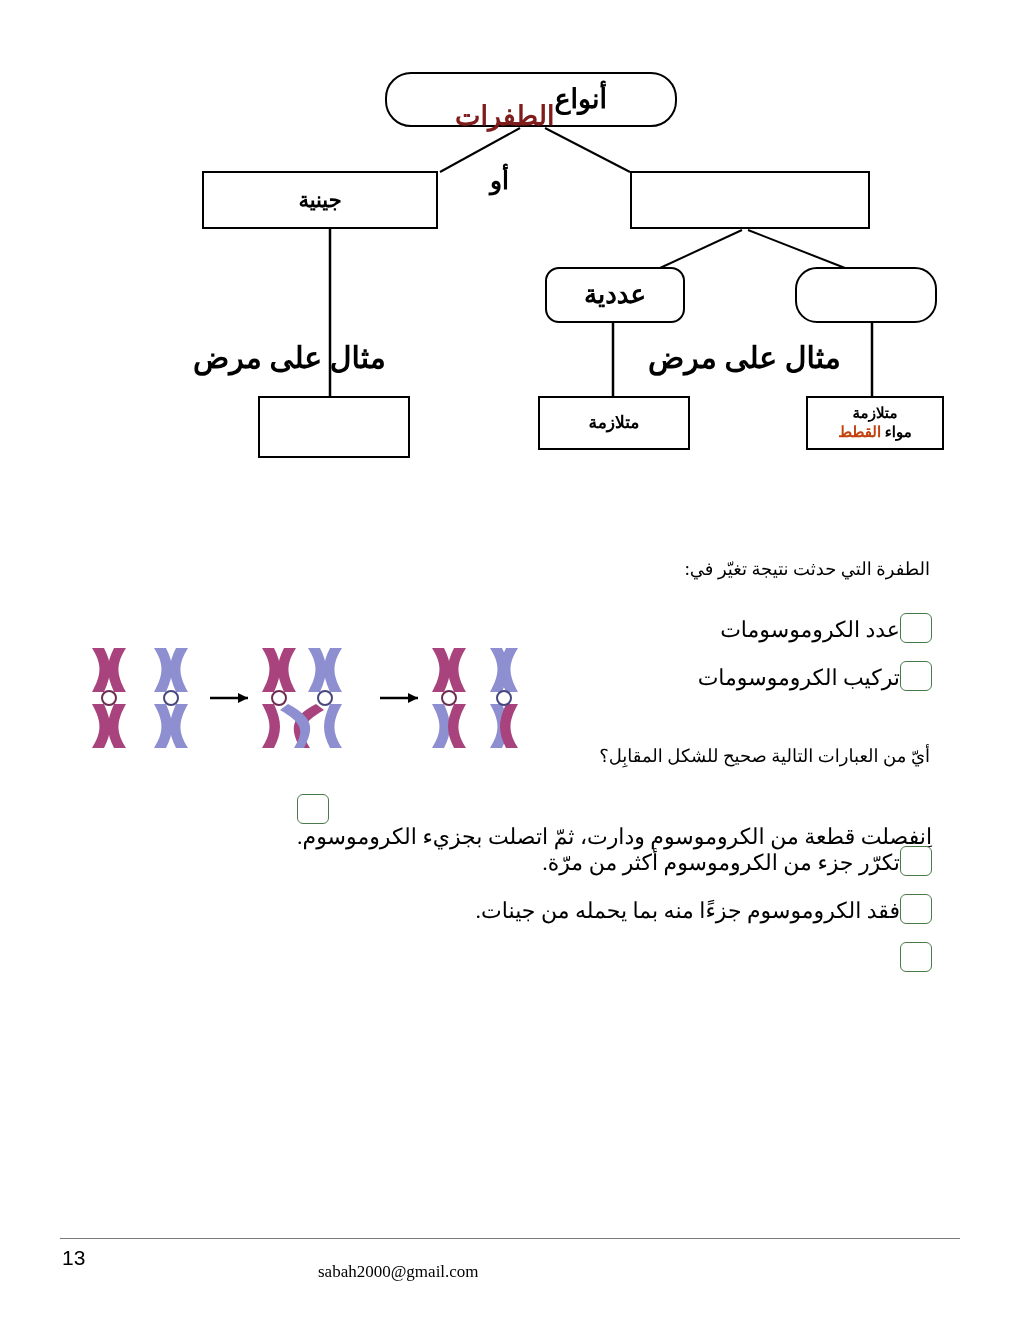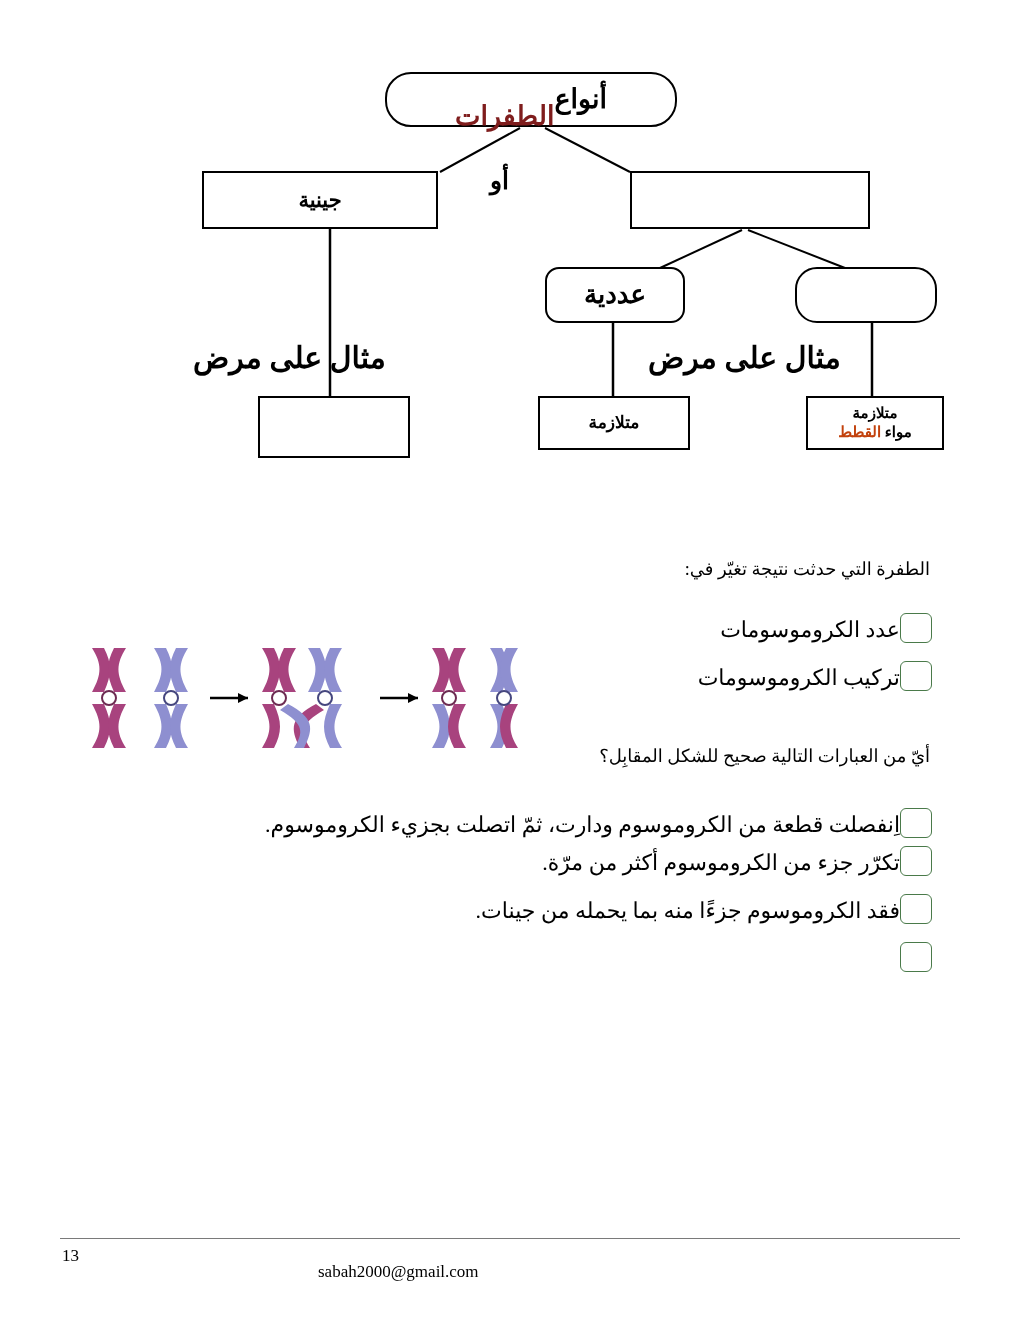--- a/index.html
+++ b/index.html
@@ -181,21 +181,21 @@
     background: #fff;
     flex: 0 0 auto;
   }
   .opt-text {
     font-size: 22px;
   }
 
   #opt-a1 { top: 73px; }
   #opt-a2 { top: 121px; }
 
-  #opt-b1 { top: 268px; }
+  #opt-b1 { top: 254px; flex-direction: column; }
   #opt-b2 { top: 306px; }
   #opt-b3 { top: 354px; }
   #opt-b4 { top: 402px; }
 
   
   .figure {
     position: absolute;
     left: 60px;
     top: 630px;
     width: 470px;
@@ -207,22 +207,22 @@
     position: absolute;
     left: 60px;
     top: 1238px;
     width: 900px;
     border-top: 1px solid #7a7a7a;
   }
   .footer-page {
     position: absolute;
     left: 62px;
     top: 1246px;
-    font-size: 17px;
-    font-family: Liberation Serif, serif;
+    font-size: 21px;
+    font-family: Liberation Sans, sans-serif;
   }
   .footer-email {
     position: absolute;
     left: 318px;
     top: 1246px;
     font-size: 17px;
     font-family: "Liberation Serif", serif;
     direction: ltr;
     margin-top: 16px;
   }

